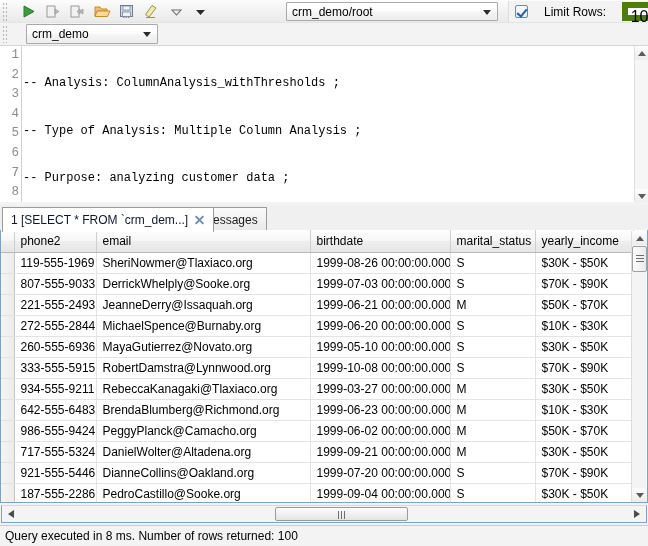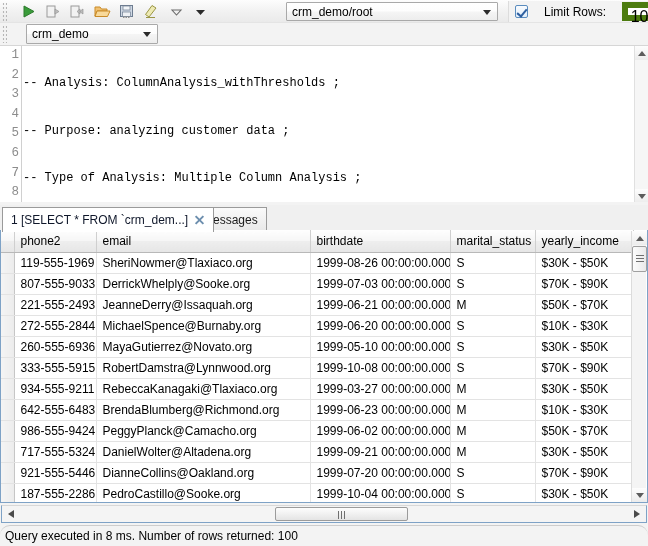--- a/index.html
+++ b/index.html
@@ -268,21 +268,21 @@
   }
 
   
   .statusbar {
     position: absolute; left: 0; top: 525px;
     width: 648px; height: 21px;
     background: #f3f3f3;
     border-top: 1px solid #cdcdcd;
     display: flex; align-items: center;
     padding-left: 5px;
-    font-size: 12px; color: #000; border-radius: 10px;
+    font-size: 12px; color: #000;
   }
 </style>
 </head>
 <body>
 
 <div id="app">
 
   <div class="toolbar">
     <div class="grip"></div>
 
@@ -368,22 +368,22 @@
       <div>2</div>
       <div>3</div>
       <div>4</div>
       <div>5</div>
       <div>6</div>
       <div>7</div>
       <div>8</div>
     </div>
     <div class="code">
       <div>-- Analysis: ColumnAnalysis_withThresholds ;</div>
+      <div>-- Type of Analysis: Multiple Column Analysis ;</div>
       <div>-- Purpose: analyzing customer data ;</div>
-      <div>-- Type of Analysis: Multiple Column Analysis ;</div>
       
       
       
       
       
     </div>
     <div class="vscroll-ed">
       <div class="sb-arrow" style="top:0">
           <span class="tri-up"></span>
         </div>
@@ -502,21 +502,21 @@
             <td class="col-phone2">921-555-5446</td>
             <td class="col-email">DianneCollins@Oakland.org</td>
             <td class="col-birth">1999-07-20 00:00:00.000</td>
             <td class="col-marital">S</td>
             <td class="col-income">$70K - $90K</td>
           </tr>
           <tr>
             <td class="rowhdr"></td>
             <td class="col-phone2">187-555-2286</td>
             <td class="col-email">PedroCastillo@Sooke.org</td>
-            <td class="col-birth">1999-10-04 00:00:00.000</td>
+            <td class="col-birth">1999-09-04 00:00:00.000</td>
             <td class="col-marital">S</td>
             <td class="col-income">$30K - $50K</td>
           </tr>
         </tbody>
     </table>
     <div class="vscroll-grid">
       <div class="sb-arrow" style="top:0;width:15px">
           <span class="tri-up"></span>
         </div>
       <div class="thumb">

